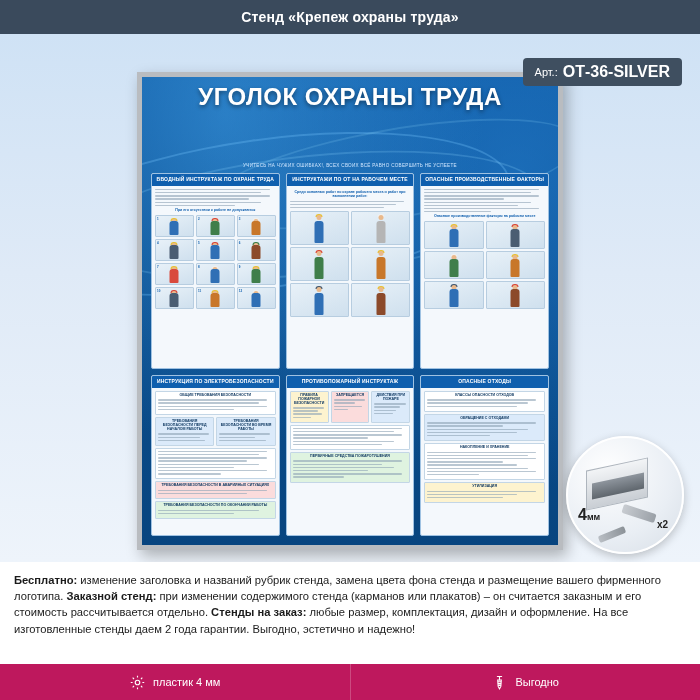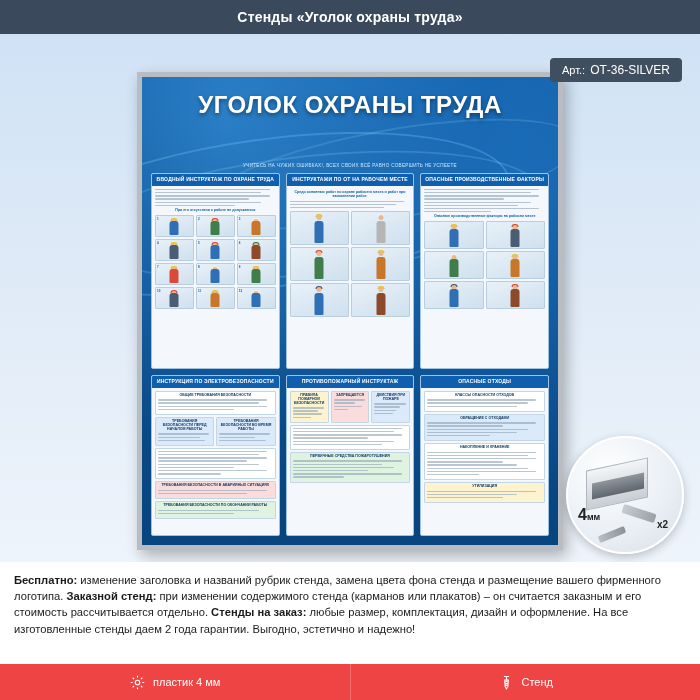--- a/index.html
+++ b/index.html
@@ -39,21 +39,21 @@
     background: #3f4f60;
     color: #fff;
     border-radius: 4px;
     padding: 5px 12px;
     font-size: 11px;
     display: flex;
     align-items: center;
     gap: 5px;
     z-index: 6;
   }
-  .art-badge .code { font-weight: normal; font-size: 12px; }
+  .art-badge .code { font-weight: bold; font-size: 16px; }
 
   
   .board-wrap {
     position: absolute;
     left: 137px; top: 38px;
     width: 426px; height: 478px;
     background: #b9bcc0;
     padding: 5px;
     box-shadow: 4px 6px 14px rgba(0,0,0,.28);
   }
@@ -77,21 +77,21 @@
     border-radius: 50%;
     border: 2px solid rgba(120,200,255,.30);
     pointer-events: none;
   }
   .s1 { width: 500px; height: 150px; left: -130px; top: 62px; transform: rotate(-8deg); }
   .s2 { width: 460px; height: 120px; left: -60px; top: 78px; transform: rotate(-6deg); border-color: rgba(140,215,255,.22); }
   .s3 { width: 380px; height: 90px; left: 60px; top: 52px; transform: rotate(-10deg); border-color: rgba(150,220,255,.18); }
 
   .board-title {
     position: absolute;
-    top: 14px; left: 0; right: 0;
+    top: 6px; left: 0; right: 0;
     text-align: center;
     color: #ffffff;
     font-size: 24px;
     font-weight: bold;
     letter-spacing: .5px;
     text-shadow: 0 2px 4px rgba(0,0,0,.45);
     z-index: 3;
   }
   .board-sub {
     position: absolute;
@@ -262,21 +262,21 @@
     color: #1b1b1b;
     text-align: left;
   }
   .desc b { font-weight: bold; }
 
   
   .footer {
     position: absolute;
     bottom: 0; left: 0; right: 0;
     height: 36px;
-    background: #ef4444;
+    background: #be185d;
     display: flex;
     align-items: center;
     color: #fff;
     font-size: 11px;
   }
   .fitem {
     flex: 1;
     display: flex;
     align-items: center;
     justify-content: center;
@@ -285,21 +285,21 @@
     border-right: 1px solid rgba(255,255,255,.22);
   }
   .fitem:last-child { border-right: none; }
   .fico { width: 17px; height: 17px; flex: 0 0 17px; }
   .fico svg { width: 100%; height: 100%; display: block; }
 </style>
 </head>
 <body>
 
 <div class="topbar">
-  <span>Стенды «Уголок охраны труда»</span>
+  <span>Стенд «Крепеж охраны труда»</span>
 </div>
 
 <div class="stage">
 
   <div class="art-badge">
     <span>Арт.:</span>
     <span class="code">ОТ-36-SILVER</span>
   </div>
 
   <div class="board-wrap">
@@ -659,16 +659,16 @@
 
 
   <div class="fitem">
     <span class="fico">
       <svg viewBox="0 0 24 24" fill="none" stroke="#ffffff" stroke-width="1.6" stroke-linecap="round">
         <path d="M9 3.5h6M12 3.5v5"></path>
         <path d="M9.5 8.5h5l-.6 9L12 21l-1.9-3.5z"></path>
         <path d="M10.2 11h3.6M10.4 13.5h3.2M10.7 16h2.6"></path>
       </svg>
     </span>
-    <span>Стенд</span>
+    <span>Выгодно</span>
   </div>
 
 </div>
 
 </body></html>

